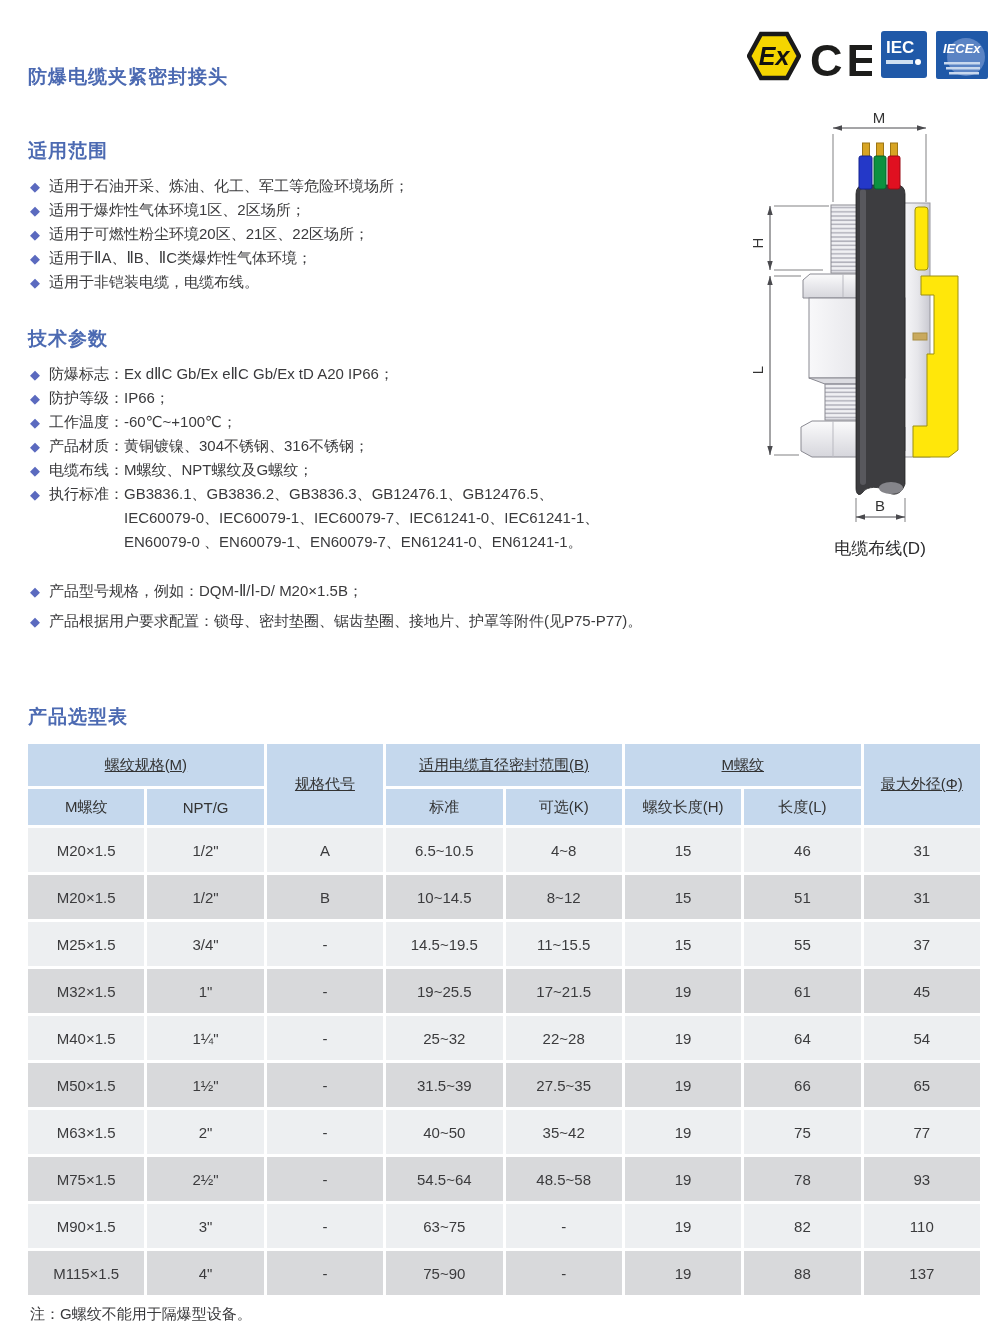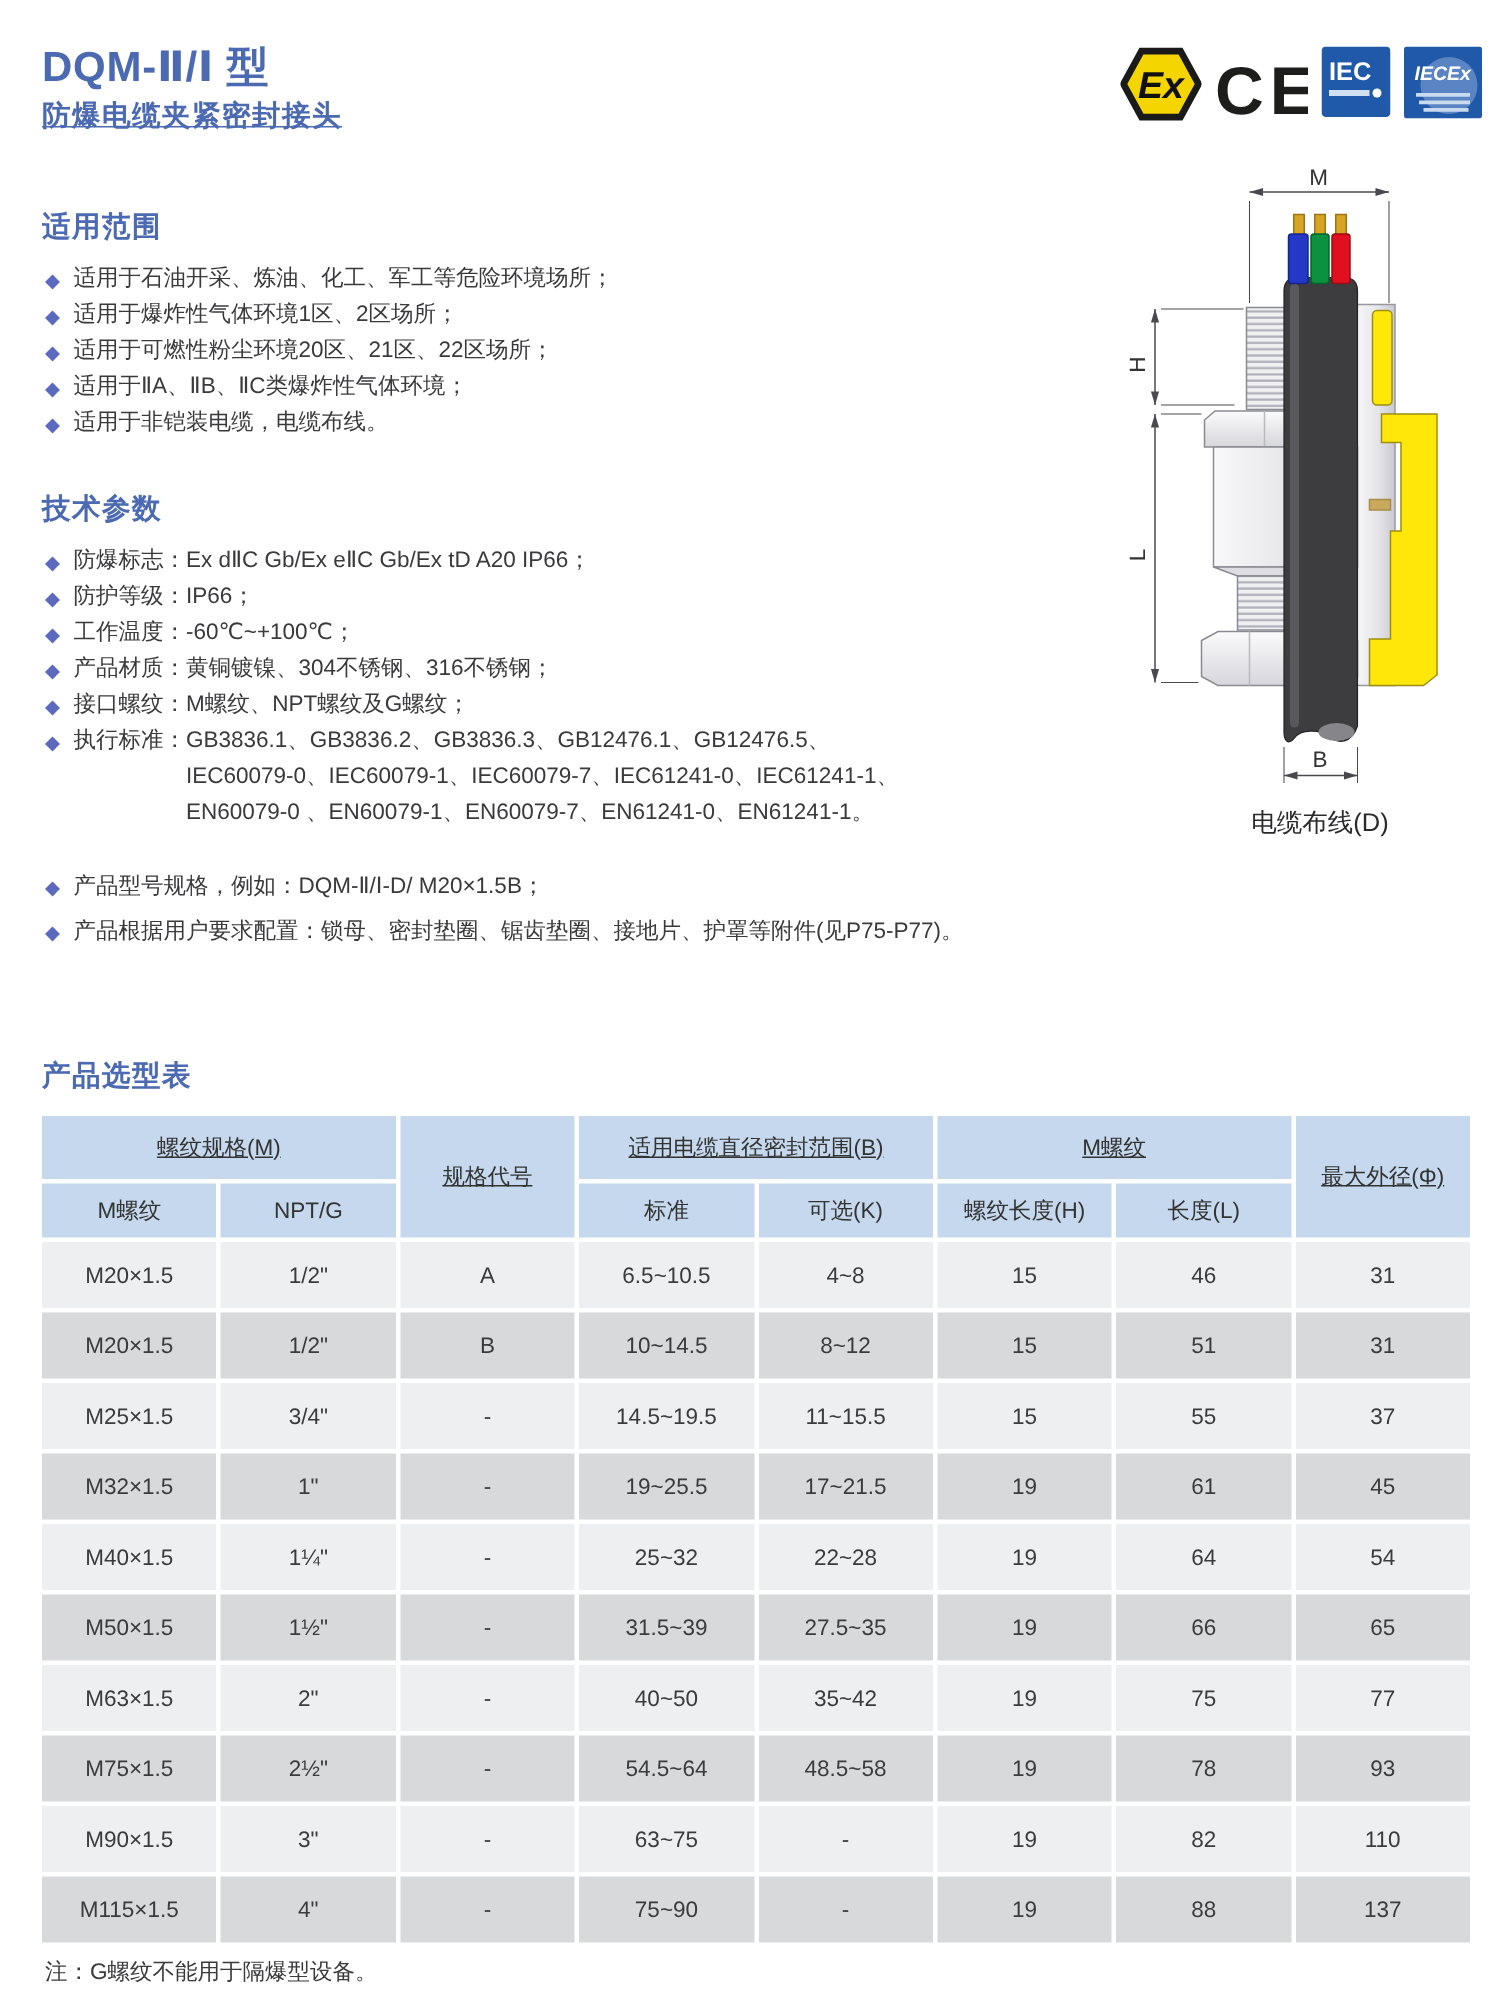--- a/index.html
+++ b/index.html
@@ -3,21 +3,21 @@
 <meta charset="utf-8">
 <style>
   * { margin:0; padding:0; box-sizing:border-box; }
   body { background:#ffffff; font-family:"Liberation Sans","DejaVu Sans",sans-serif; }
   .page { position:relative; width:1000px; height:1331px; background:#ffffff; overflow:hidden; }
 
   
   .title { position:absolute; left:28px; top:26px; font-size:28px; font-weight:bold;
            color:#4c6ab2; letter-spacing:.5px; }
   .subtitle { position:absolute; left:28px; top:64px; font-size:19px; font-weight:bold;
-              color:#4c6ab2; letter-spacing:1px;text-decoration:underline; }
+              color:#4c6ab2; letter-spacing:1px; }
   .logos { position:absolute; top:31px; right:12px; display:flex; align-items:flex-start; gap:9px; }
 
   
   .sec { position:absolute; left:28px; width:700px; }
   #sec-scope   { top:138px; }
   #sec-tech    { top:326px; }
   #sec-order   { top:582px; }
   #sec-select  { top:704px; width:812px; }
   .sec h3 { font-size:19px; font-weight:bold; color:#4c6ab2; margin-bottom:13px; letter-spacing:1px;}
 
@@ -44,21 +44,20 @@
   
   .diagram { position:absolute; left:753px; top:110px; width:247px; height:466px; }
   .dim-label { font-size:15px; fill:#333; }
   .cap { font-size:17px; fill:#2a2a2c; }
 </style>
 </head>
 <body>
 
 <div class="page">
 
-  <div class="title">DQM-Ⅱ/Ⅰ 型</div>
   <div class="subtitle">防爆电缆夹紧密封接头</div>
 
   <div class="logos">
     <svg width="54" height="50" viewBox="0 0 54 50">
       <polygon points="14,3 40,3 52,25 40,47 14,47 2,25" fill="#f5d500" stroke="#1a1a1a" stroke-width="4.5"></polygon>
       <text x="27" y="34" text-anchor="middle" font-size="25" font-weight="bold" font-style="italic" fill="#111">Ex</text>
     </svg>
     <svg width="62" height="46" viewBox="0 0 62 46" style="margin-top:4px">
       <text x="0" y="41" font-size="45" font-weight="bold" fill="#1d1d1b" letter-spacing="4">CE</text>
     </svg>
@@ -130,21 +129,21 @@
         </div>
         <div class="b-row">
           <span class="diamond">◆</span>
           <span class="b-label">产品材质：</span>
           <div class="b-lines">
             <div>黄铜镀镍、304不锈钢、316不锈钢；</div>
           </div>
         </div>
         <div class="b-row">
           <span class="diamond">◆</span>
-          <span class="b-label">接口螺纹：</span>
+          <span class="b-label">电缆布线：</span>
           <div class="b-lines">
             <div>M螺纹、NPT螺纹及G螺纹；</div>
           </div>
         </div>
         <div class="b-row">
           <span class="diamond">◆</span>
           <span class="b-label">执行标准：</span>
           <div class="b-lines">
             <div>GB3836.1、GB3836.2、GB3836.3、GB12476.1、GB12476.5、</div>
             <div>IEC60079-0、IEC60079-1、IEC60079-7、IEC61241-0、IEC61241-1、</div>

